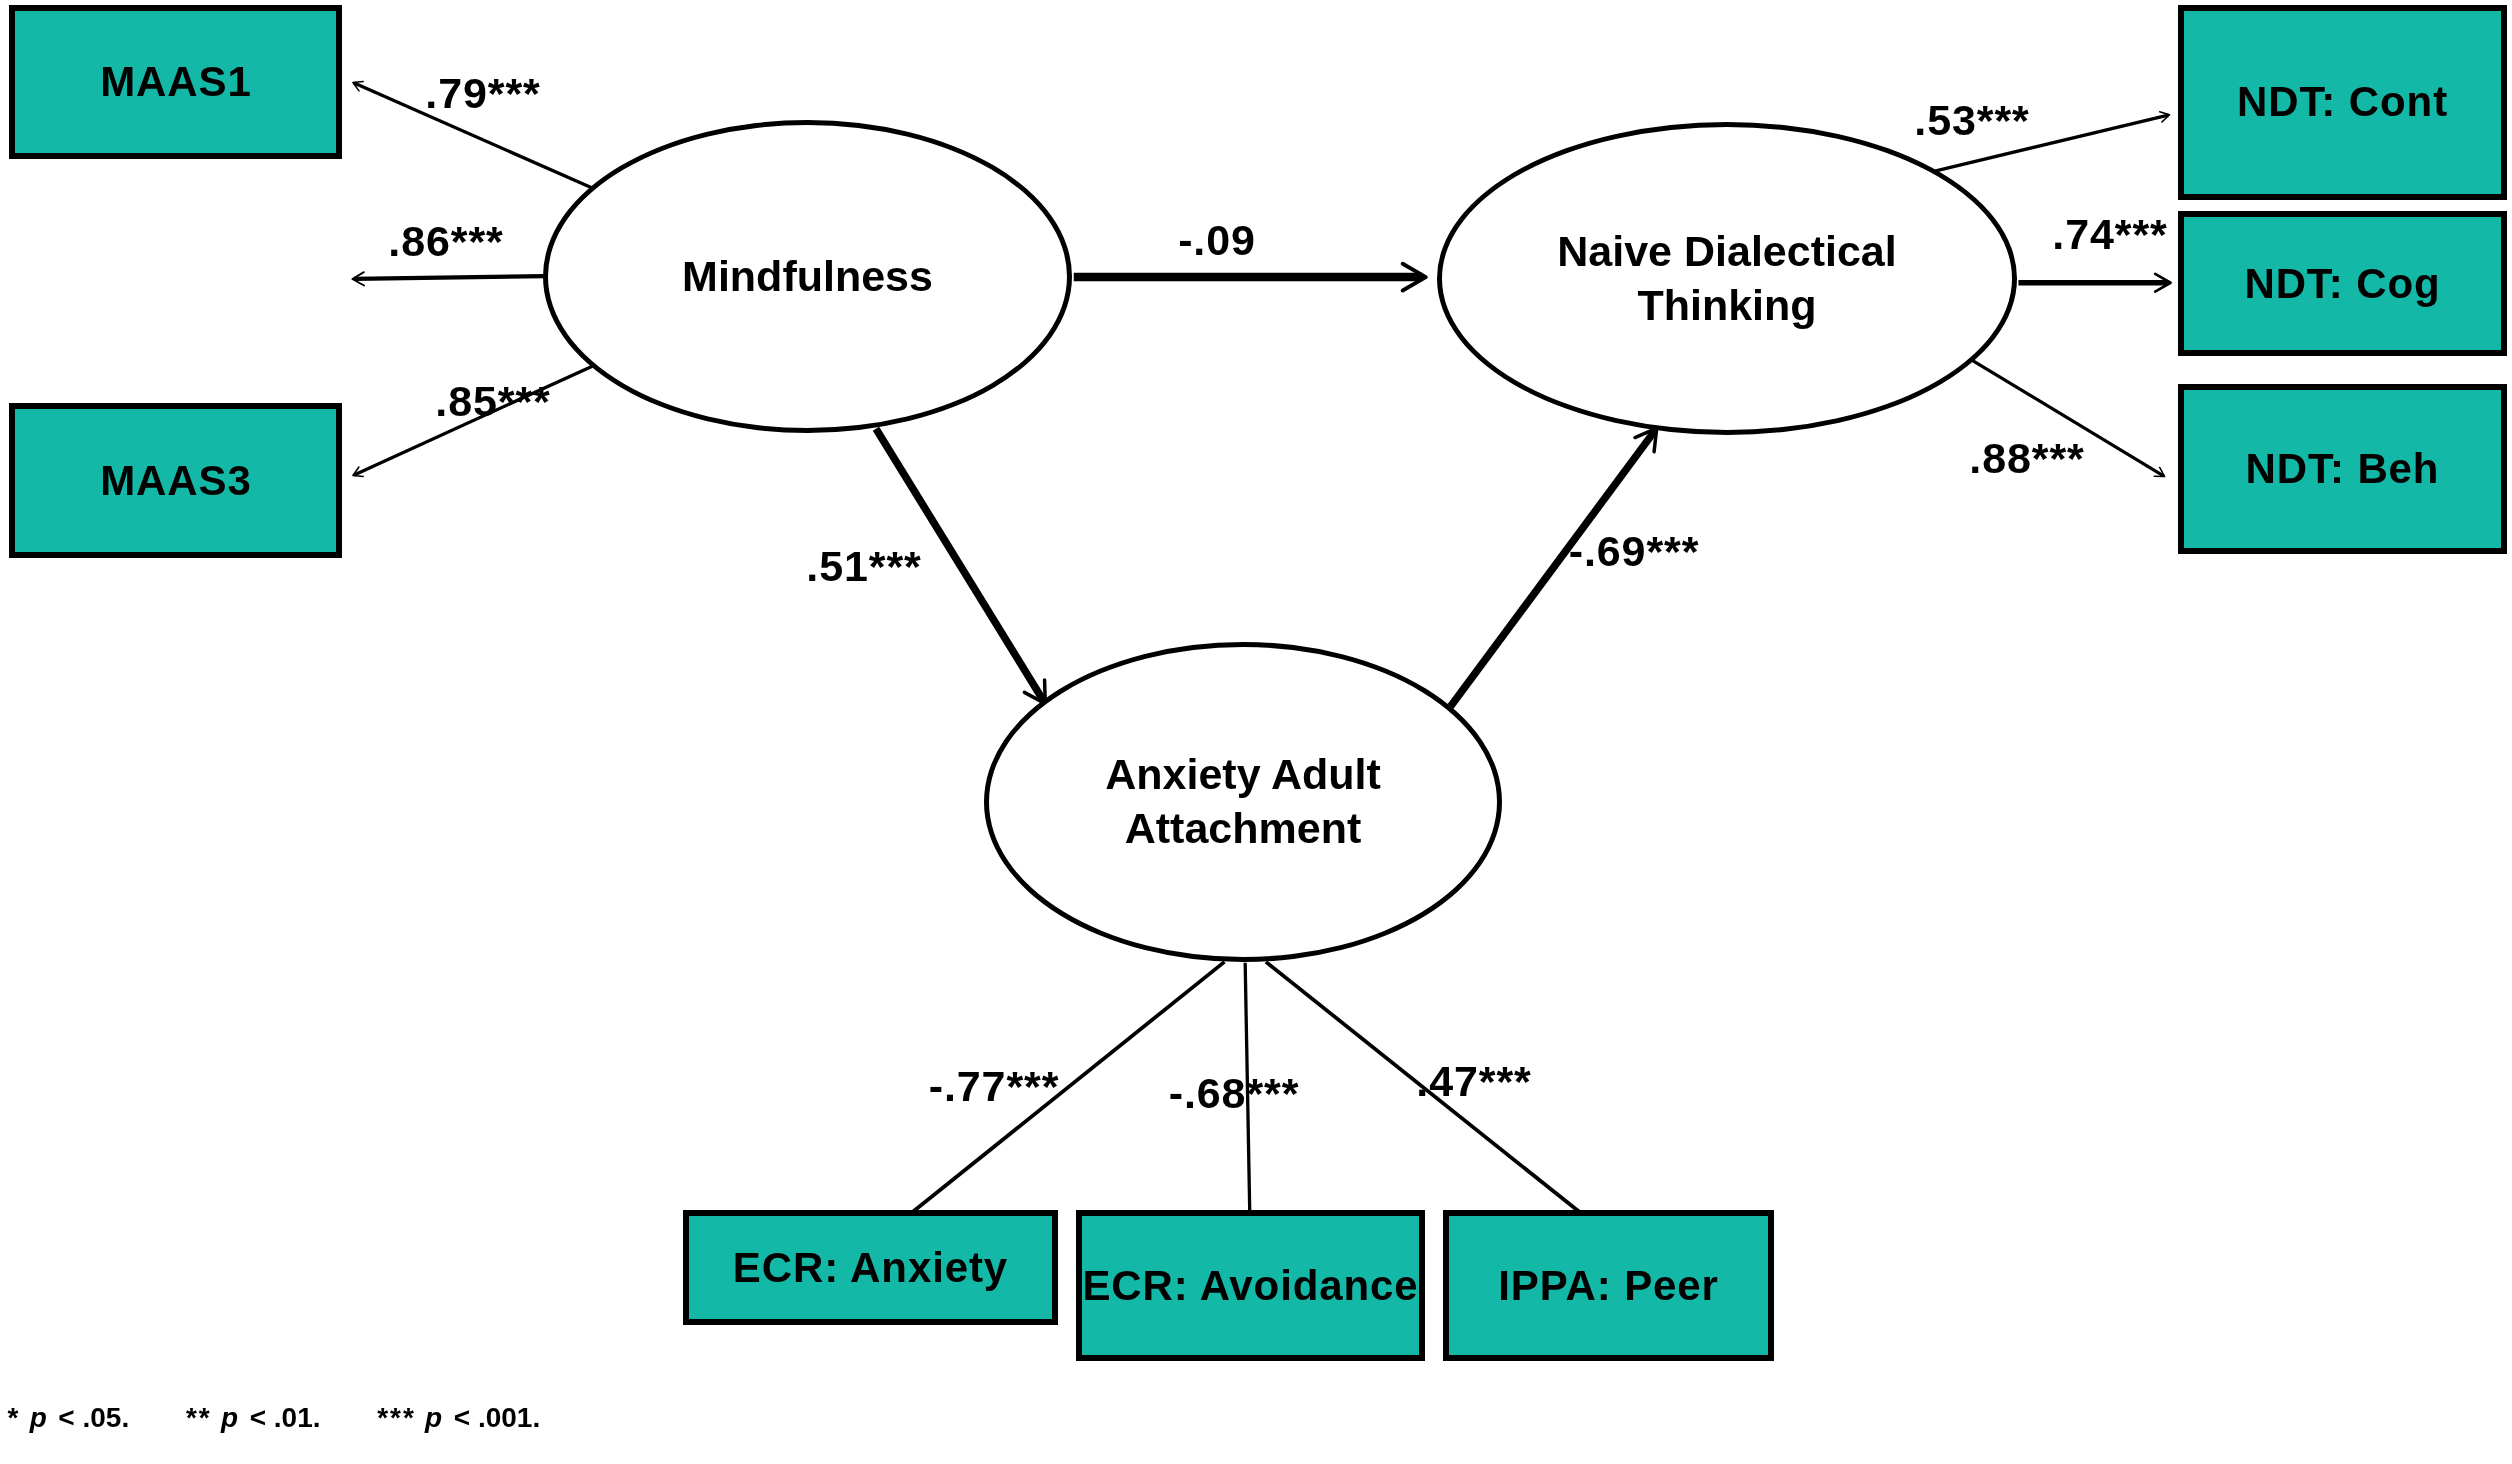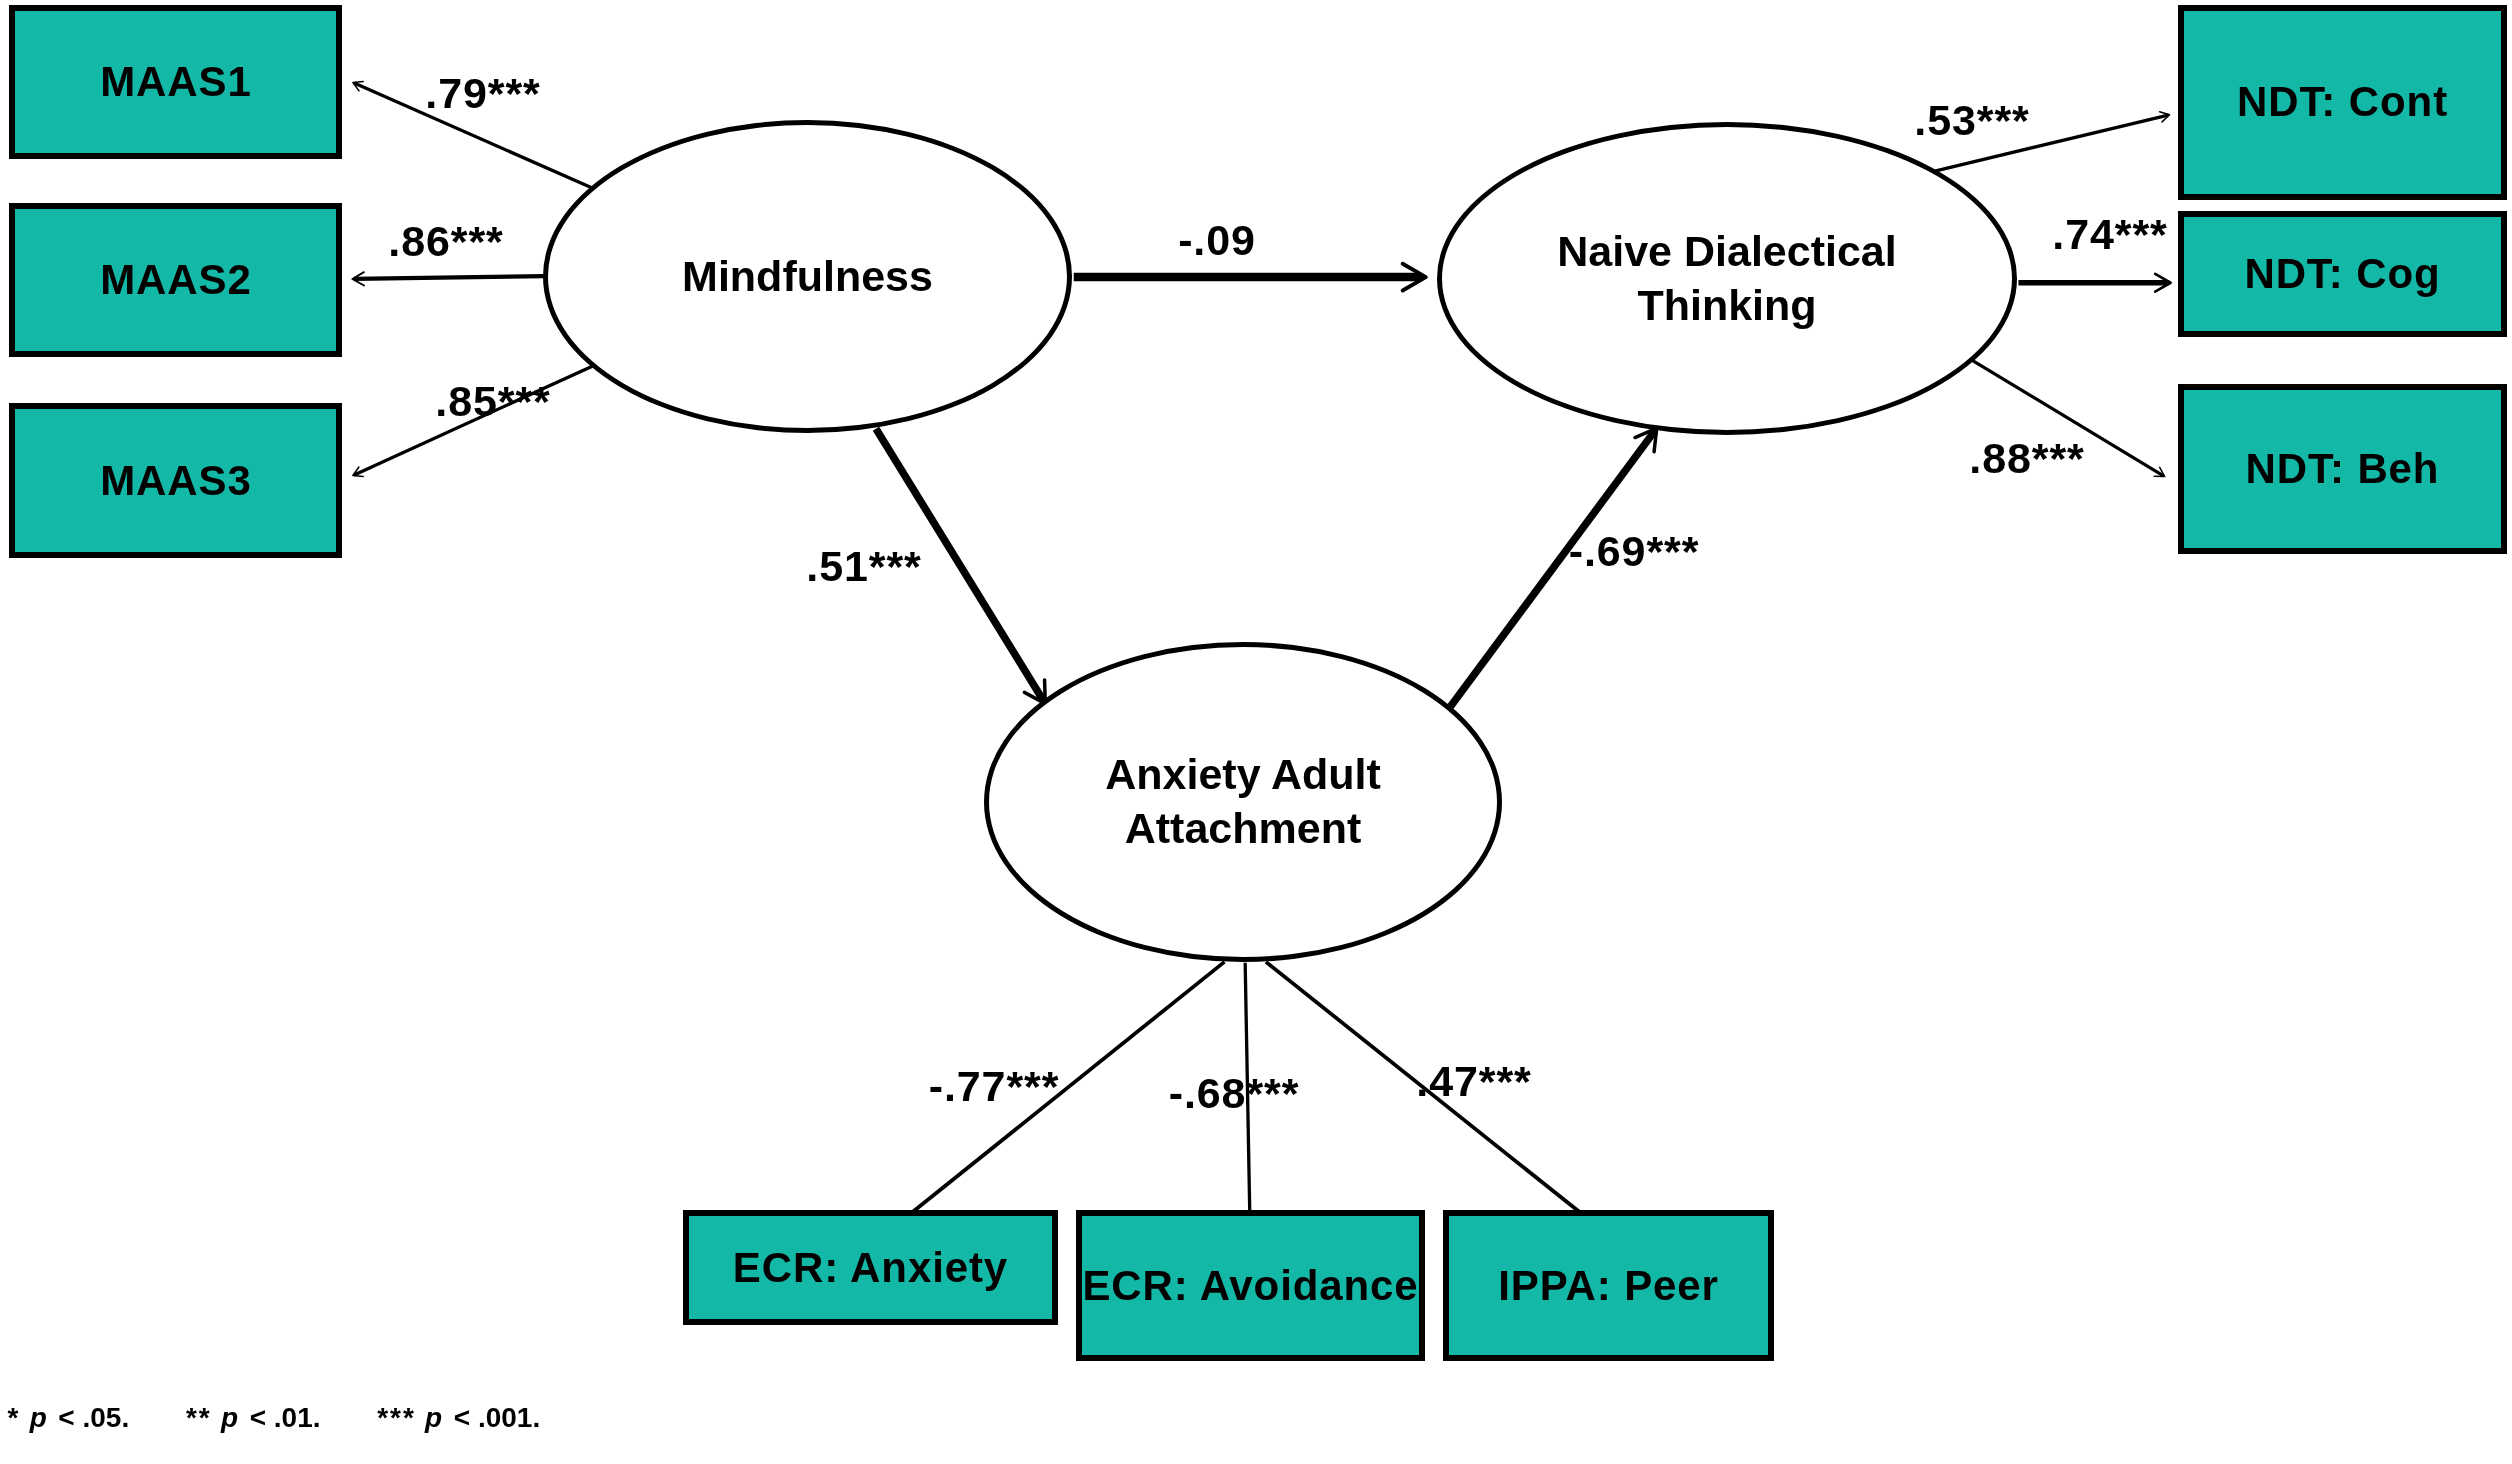--- a/index.html
+++ b/index.html
@@ -63,31 +63,28 @@
     <line x1="2090" y1="380" x2="2297" y2="505" stroke="#000" stroke-width="3.5" marker-end="url(#arrow)"></line>
 
     <line x1="1300" y1="1021" x2="956" y2="1297" stroke="#000" stroke-width="4" marker-end="url(#arrow)"></line>
     <line x1="1322" y1="1022" x2="1327" y2="1294" stroke="#000" stroke-width="3.5" marker-end="url(#arrow)"></line>
     <line x1="1344" y1="1021" x2="1690" y2="1297" stroke="#000" stroke-width="4" marker-end="url(#arrow)"></line>
   </svg>
 
   <div class="box" style="left:9.4px;top:4.7px;width:333px;height:154px">
       <span>MAAS1</span>
     </div>
-  <div class="box" style="left:9.4px;top:203px;width:333px;height:154px">
-      <span>MAAS2</span>
-    </div>
   <div class="box" style="left:9.4px;top:403px;width:333px;height:155px">
       <span>MAAS3</span>
     </div>
 
   <div class="box" style="left:2178px;top:4.7px;width:329px;height:195px">
       <span>NDT: Cont</span>
     </div>
-  <div class="box" style="left:2178px;top:211px;width:329px;height:126px">
+  <div class="box" style="left:2178px;top:211px;width:329px;height:145px">
       <span>NDT: Cog</span>
     </div>
   <div class="box" style="left:2178px;top:384px;width:329px;height:170px">
       <span>NDT: Beh</span>
     </div>
 
   <div class="box" style="left:683px;top:1210px;width:375px;height:115px">
       <span>ECR: Anxiety</span>
     </div>
   <div class="box" style="left:1443px;top:1210px;width:331px;height:151px">

